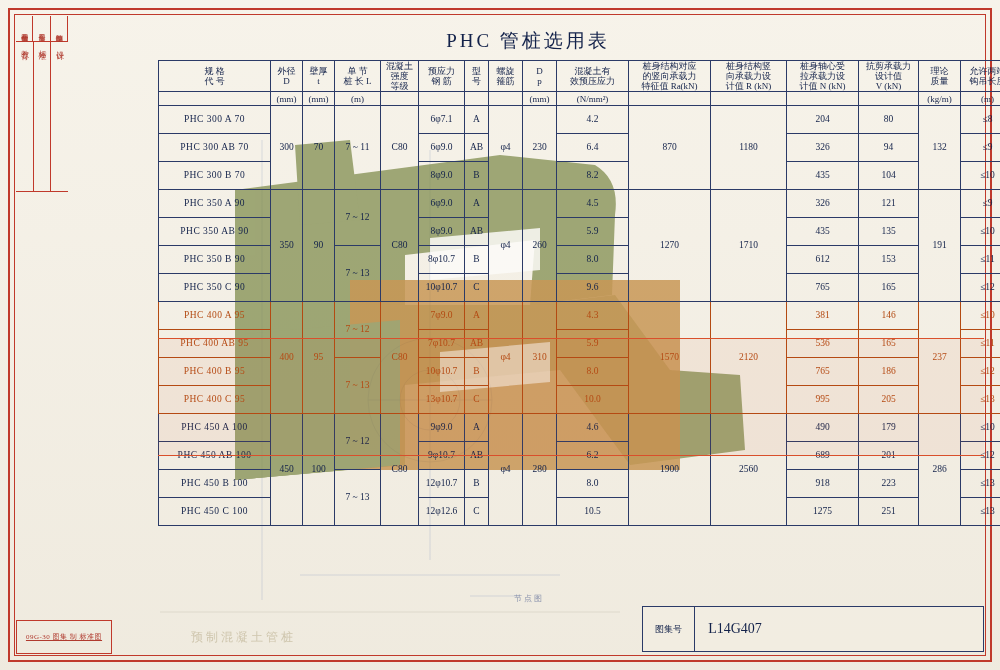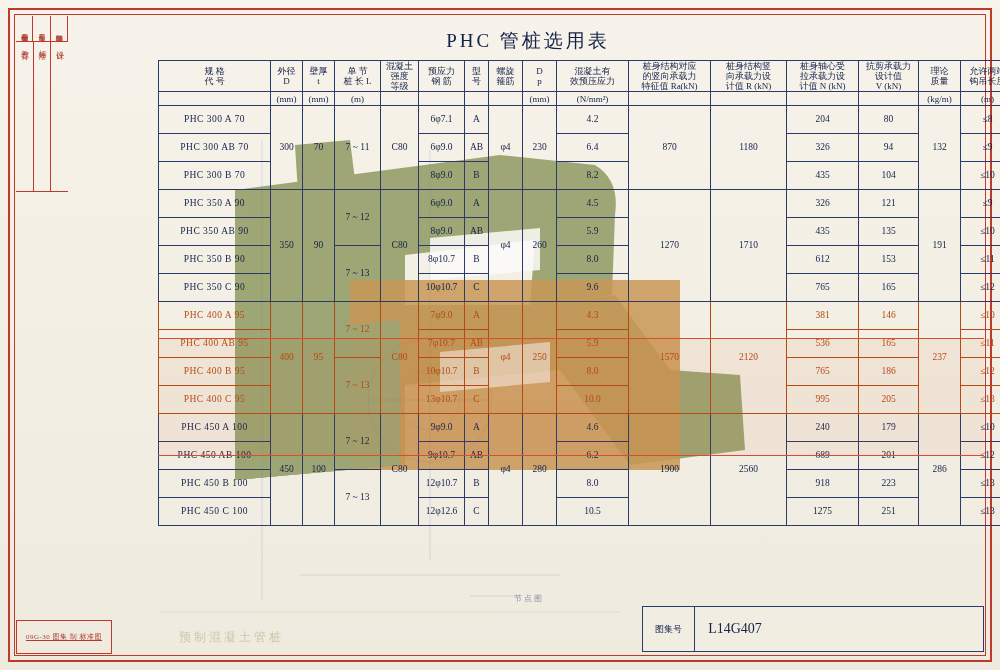--- a/index.html
+++ b/index.html
@@ -170,21 +170,21 @@
   
   #fig-label {
     position:absolute;
     left:470px; bottom:66px;
     font-size:8px; color:#8a93ad;
     letter-spacing:2px;
     margin-left:44px;
   }
   #ghost-text {
     position:absolute;
-    left:179px; bottom:24px;
+    left:191px; bottom:24px;
     font-size:12px; color:#cfc6ae;
     letter-spacing:3px;
   }
 </style>
 </head>
 <body>
 
 <div id="page">
 
   <svg id="bluelines" viewBox="0 0 1000 670" preserveAspectRatio="none">
@@ -431,21 +431,21 @@
           </tr>
           <tr class="hl">
             <td class="code">PHC 400 A 95</td>
             <td rowspan="4">400</td>
             <td rowspan="4">95</td>
             <td rowspan="2">7 ~ 12</td>
             <td rowspan="4">C80</td>
             <td>7φ9.0</td>
             <td>A</td>
             <td rowspan="4">φ4</td>
-            <td rowspan="4">250</td>
+            <td rowspan="4">310</td>
             <td>4.3</td>
             <td rowspan="4">1570</td>
             <td rowspan="4">2120</td>
             <td>381</td>
             <td>146</td>
             <td rowspan="4">237</td>
             <td>≤10</td>
           </tr>
           <tr class="hl">
             <td class="code">PHC 400 AB 95</td>
@@ -481,21 +481,21 @@
             <td rowspan="4">100</td>
             <td rowspan="2">7 ~ 12</td>
             <td rowspan="4">C80</td>
             <td>9φ9.0</td>
             <td>A</td>
             <td rowspan="4">φ4</td>
             <td rowspan="4">280</td>
             <td>4.6</td>
             <td rowspan="4">1900</td>
             <td rowspan="4">2560</td>
-            <td>240</td>
+            <td>490</td>
             <td>179</td>
             <td rowspan="4">286</td>
             <td>≤10</td>
           </tr>
           <tr>
             <td class="code">PHC 450 AB 100</td>
             <td>9φ10.7</td>
             <td>AB</td>
             <td>6.2</td>
             <td>689</td>

